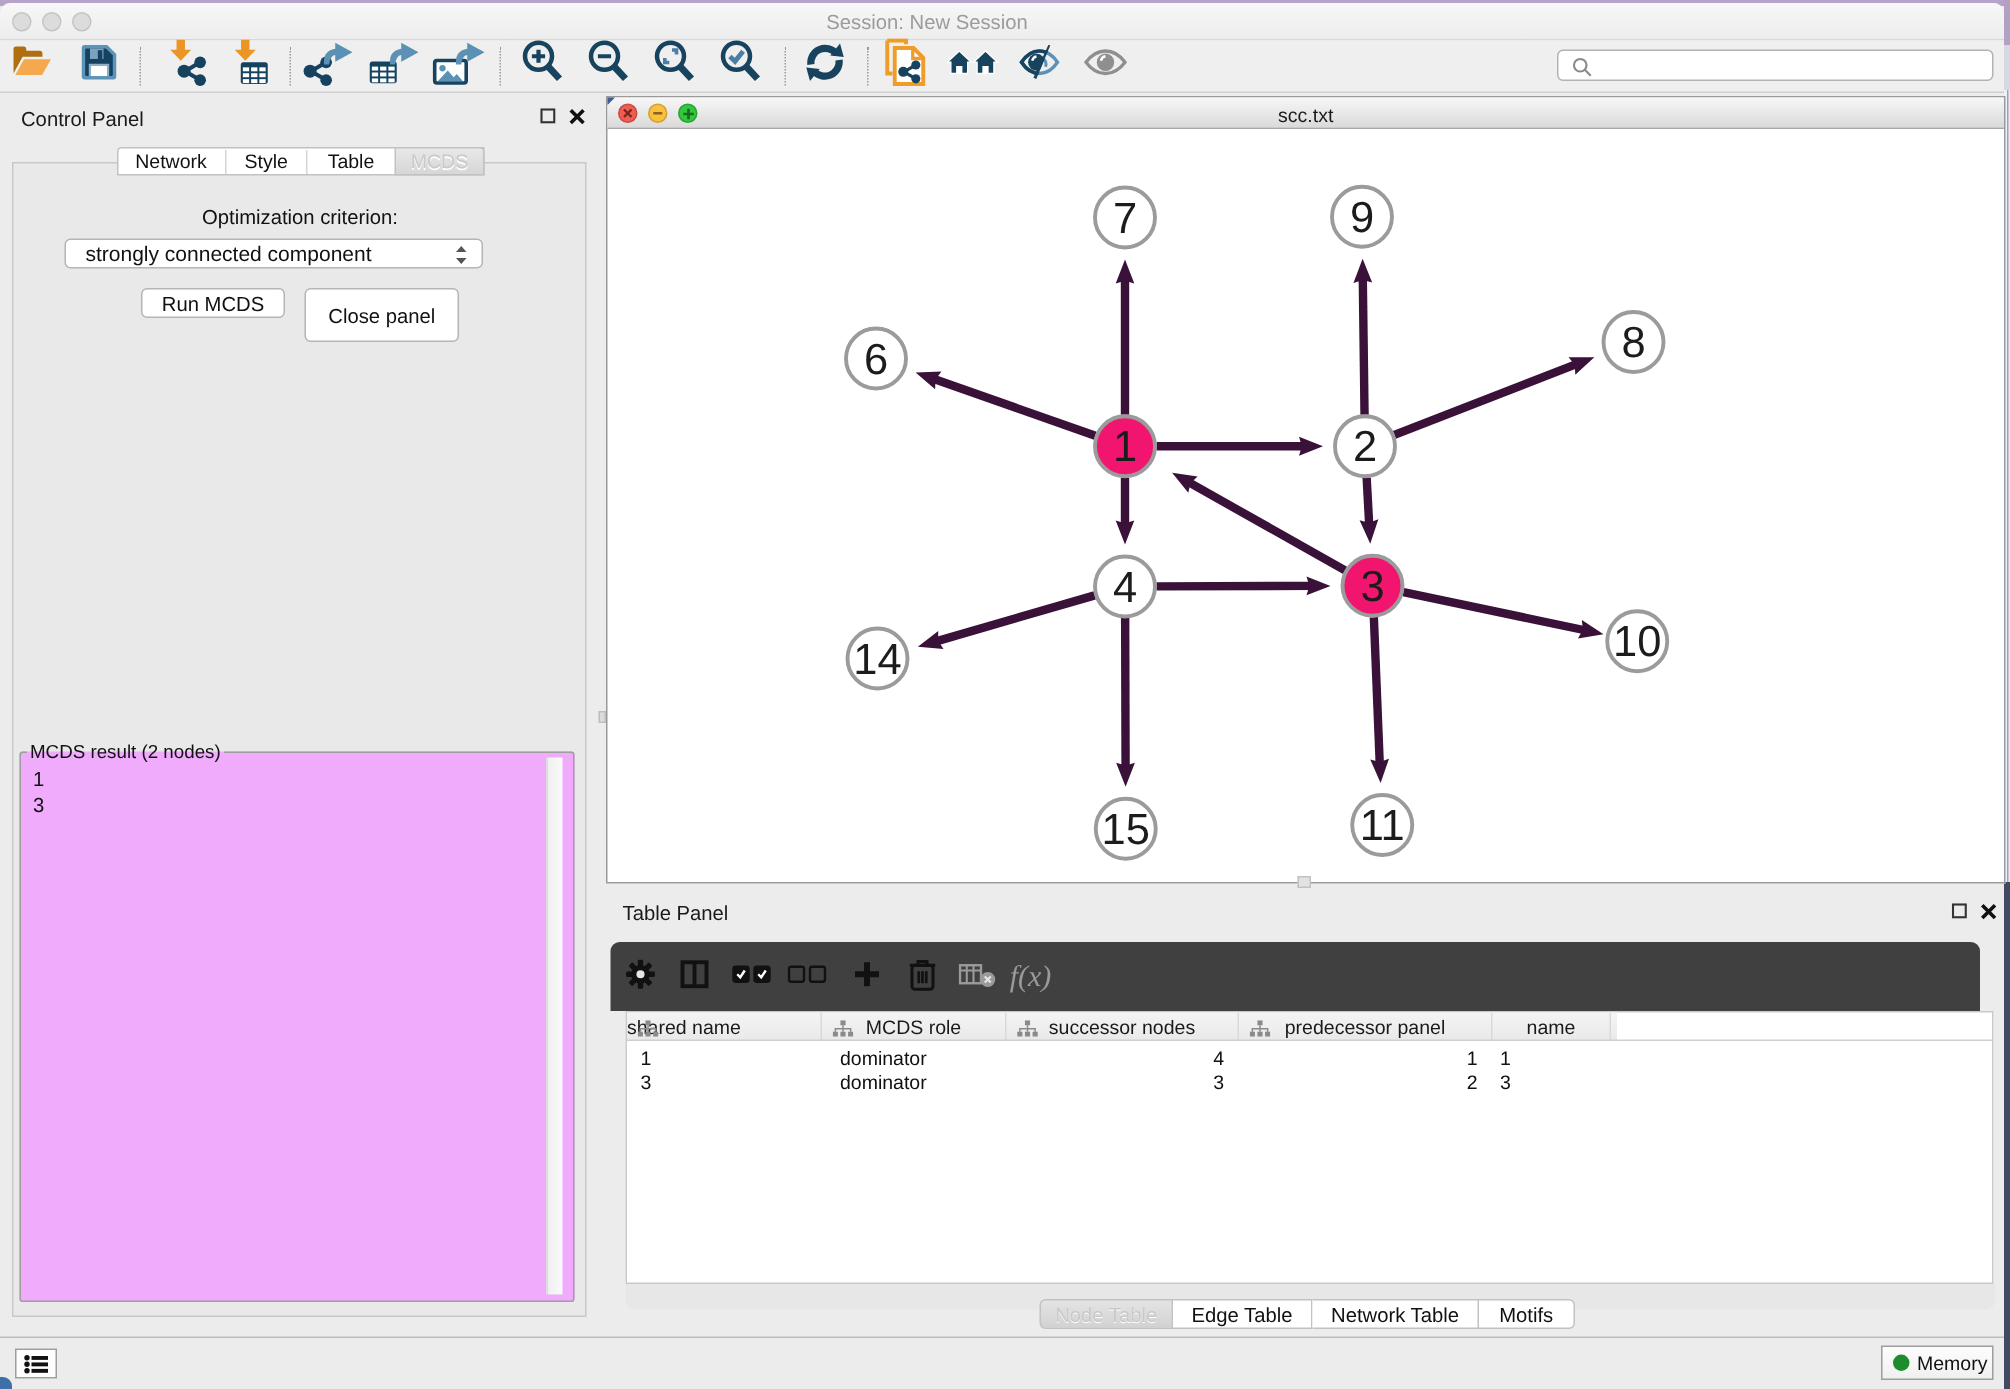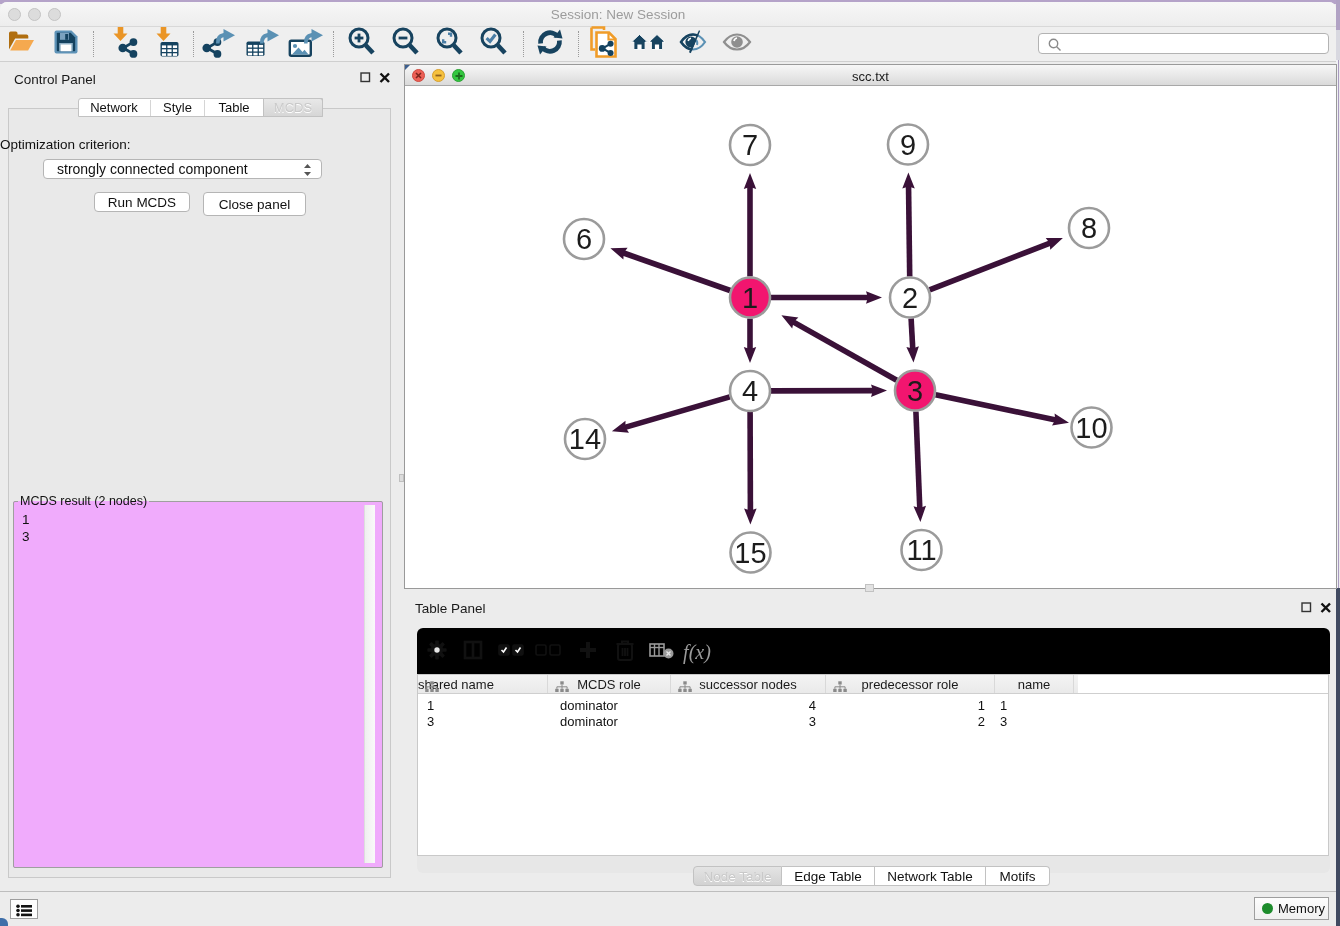--- a/index.html
+++ b/index.html
@@ -193,27 +193,27 @@
 
 <div class="abs" style="left:8px;top:108px;width:383px;height:770px;background:#e9e9e9;border:1px solid #c9c9c9"></div>
 
 <div class="abs" style="left:78px;top:98px;width:245px;height:19px;background:#fff;border:1px solid #c2c2c2;border-radius:3px 0 0 0"></div>
 <div class="abs" style="left:263px;top:98px;width:60px;height:19px;background:linear-gradient(#e8e8e8,#d6d6d6);border:1px solid #c2c2c2;border-radius:0 3px 0 0"></div>
 <div class="abs" style="left:78px;top:100px;width:73px;height:16px;text-align:center;font-size:13px;color:#111;border-right:1px solid #d5d5d5">Network</div>
 <div class="abs" style="left:151px;top:100px;width:54px;height:16px;text-align:center;font-size:13px;color:#111;border-right:1px solid #d5d5d5">Style</div>
 <div class="abs" style="left:205px;top:100px;width:58px;height:16px;text-align:center;font-size:13px;color:#111">Table</div>
 <div class="abs" style="left:263px;top:100px;width:60px;text-align:center;font-size:13px;color:#c9c9c9;text-shadow:0 1px 0 #fff">MCDS</div>
 
-<div class="abs" style="left:0px;top:137px;width:400px;text-align:left;font-size:13.5px;color:#111">Optimization criterion:</div>
+<div class="abs" style="left:0px;top:137px;width:400px;text-align:center;font-size:13.5px;color:#111">Optimization criterion:</div>
 <div class="abs" style="left:43px;top:159px;width:279px;height:20px;background:#fff;border:1px solid #b5b5b5;border-radius:4px;font-size:14px;color:#111;line-height:19px;padding-left:13px">strongly connected component
 <svg width="11" height="14" style="position:absolute;right:8px;top:3px">
       <path d="M2 5 L5.5 1 L9 5 Z M2 9 L5.5 13 L9 9 Z" fill="#555"></path>
     </svg></div>
 <button style="position:absolute;left:94px;top:192px;width:96px;height:20px;background:#fff;border:1px solid #b5b5b5;border-radius:4px;font-size:13.5px;font-family:inherit;color:#111">Run MCDS</button>
-<button style="position:absolute;left:203px;top:192px;width:103px;height:24px;background:#fff;border:1px solid #b5b5b5;border-radius:4px;font-size:13.5px;font-family:inherit;color:#111">Close panel</button>
+<button style="position:absolute;left:203px;top:192px;width:103px;height:36px;background:#fff;border:1px solid #b5b5b5;border-radius:4px;font-size:13.5px;font-family:inherit;color:#111">Close panel</button>
 
 <fieldset style="position:absolute;left:13px;top:494px;width:370px;height:374px;border:1px solid #9f9f9f;background:#f0abfc;border-radius:2px">
 <legend style="font-size:12.5px;color:#111;padding:0 2px;margin-left:4px">MCDS result (2 nodes)</legend>
 </fieldset>
 <div class="abs" style="left:22px;top:511px;font-size:13.5px;color:#111;line-height:17px">1<br>3</div>
 <div class="abs" style="left:364px;top:505px;width:11px;height:358px;background:linear-gradient(90deg,#efefef,#fafafa);border-left:1px solid #ddd"></div>
 
 <div class="abs" style="left:399px;top:473.5px;width:5px;height:8px;background:#dcdcdc;border:1px solid #bfbfbf"></div>
 
 <div class="abs" style="left:404px;top:64px;width:933px;height:524.5px;background:#fff;border:1px solid #999"></div>
@@ -287,21 +287,21 @@
   </svg>
 <div class="abs" style="left:865px;top:584px;width:9px;height:8px;background:#e2e2e2;border:1px solid #c2c2c2"></div>
 
 <div class="abs" style="left:415px;top:601px;font-size:13.5px;color:#1a1a1a">Table Panel</div>
 <svg width="11" height="11" style="position:absolute;left:1301px;top:602px">
     <rect x="1" y="1" width="8.5" height="8.5" fill="none" stroke="#333" stroke-width="1.4"></rect>
   </svg>
 <svg width="12" height="12" style="position:absolute;left:1320px;top:602px">
     <path d="M1.5 1.5 L10 10 M10 1.5 L1.5 10" stroke="#111" stroke-width="2.4"></path>
   </svg>
-<div class="abs" style="left:417px;top:628px;width:913px;height:46px;background:#000000;border-radius:6px 6px 0 0">
+<div class="abs" style="left:407px;top:628px;width:913px;height:46px;background:#404040;border-radius:6px 6px 0 0">
     <div style="position:absolute;left:20px;top:24px;transform:translate(-50%,-50%)"><svg width="22" height="22" viewBox="0 0 22 22">
         <g transform="translate(11,11)" fill="#111">
           <circle r="6.2"></circle>
           <rect x="-1.8" y="-9.6" width="3.6" height="4.4" rx="0.8" transform="rotate(0)"></rect>
           <rect x="-1.8" y="-9.6" width="3.6" height="4.4" rx="0.8" transform="rotate(45)"></rect>
           <rect x="-1.8" y="-9.6" width="3.6" height="4.4" rx="0.8" transform="rotate(90)"></rect>
           <rect x="-1.8" y="-9.6" width="3.6" height="4.4" rx="0.8" transform="rotate(135)"></rect>
           <rect x="-1.8" y="-9.6" width="3.6" height="4.4" rx="0.8" transform="rotate(180)"></rect>
           <rect x="-1.8" y="-9.6" width="3.6" height="4.4" rx="0.8" transform="rotate(225)"></rect>
           <rect x="-1.8" y="-9.6" width="3.6" height="4.4" rx="0.8" transform="rotate(270)"></rect>
@@ -372,21 +372,21 @@
 <div class="abs" style="left:671px;top:675px;width:155px;height:19px;border-right:1px solid #d9d9d9;text-align:center;font-size:13px;color:#1a1a1a;line-height:19px">successor nodes</div>
 <div class="abs" style="left:678px;top:679px"><svg width="14" height="12" viewBox="0 0 14 12">
       <g fill="#8a8a8a">
         <rect x="5.3" y="0.3" width="3.4" height="3.2"></rect>
         <rect x="0.2" y="7.8" width="3.4" height="3.2"></rect>
         <rect x="5.3" y="7.8" width="3.4" height="3.2"></rect>
         <rect x="10.4" y="7.8" width="3.4" height="3.2"></rect>
         <path d="M7 3.5 L7 5.8 M1.9 7.8 L1.9 5.8 L12.1 5.8 L12.1 7.8 M7 5.8 L7 7.8" stroke="#8a8a8a" stroke-width="1" fill="none"></path>
       </g>
     </svg></div>
-<div class="abs" style="left:826px;top:675px;width:169px;height:19px;border-right:1px solid #d9d9d9;text-align:center;font-size:13px;color:#1a1a1a;line-height:19px">predecessor role</div>
+<div class="abs" style="left:826px;top:675px;width:169px;height:19px;border-right:1px solid #d9d9d9;text-align:center;font-size:13px;color:#1a1a1a;line-height:19px">predecessor panel</div>
 <div class="abs" style="left:833px;top:679px"><svg width="14" height="12" viewBox="0 0 14 12">
       <g fill="#8a8a8a">
         <rect x="5.3" y="0.3" width="3.4" height="3.2"></rect>
         <rect x="0.2" y="7.8" width="3.4" height="3.2"></rect>
         <rect x="5.3" y="7.8" width="3.4" height="3.2"></rect>
         <rect x="10.4" y="7.8" width="3.4" height="3.2"></rect>
         <path d="M7 3.5 L7 5.8 M1.9 7.8 L1.9 5.8 L12.1 5.8 L12.1 7.8 M7 5.8 L7 7.8" stroke="#8a8a8a" stroke-width="1" fill="none"></path>
       </g>
     </svg></div>
 <div class="abs" style="left:995px;top:675px;width:79px;height:19px;border-right:1px solid #d9d9d9;text-align:center;font-size:13px;color:#1a1a1a;line-height:19px">name</div>

